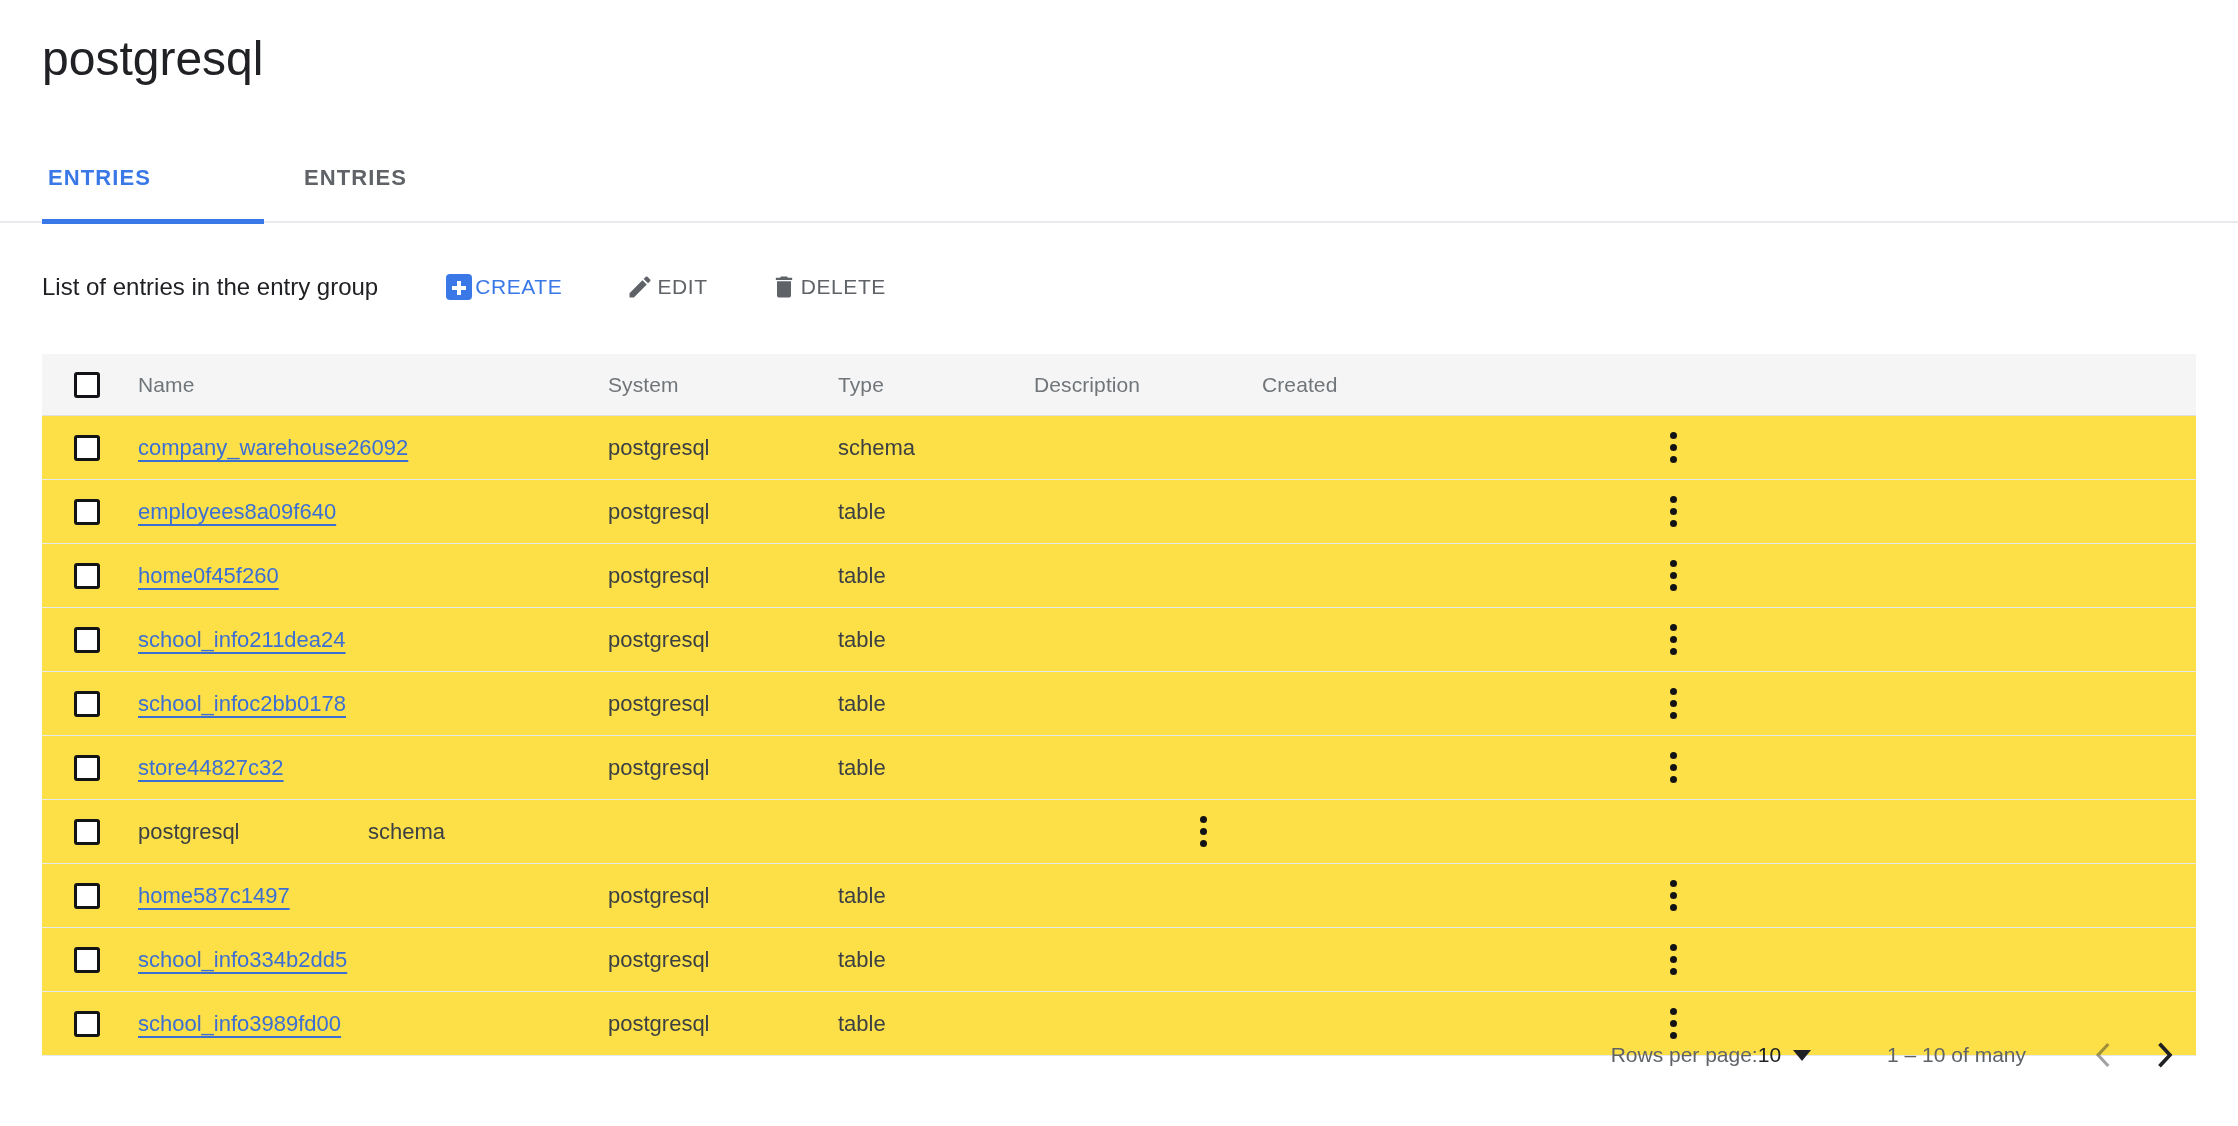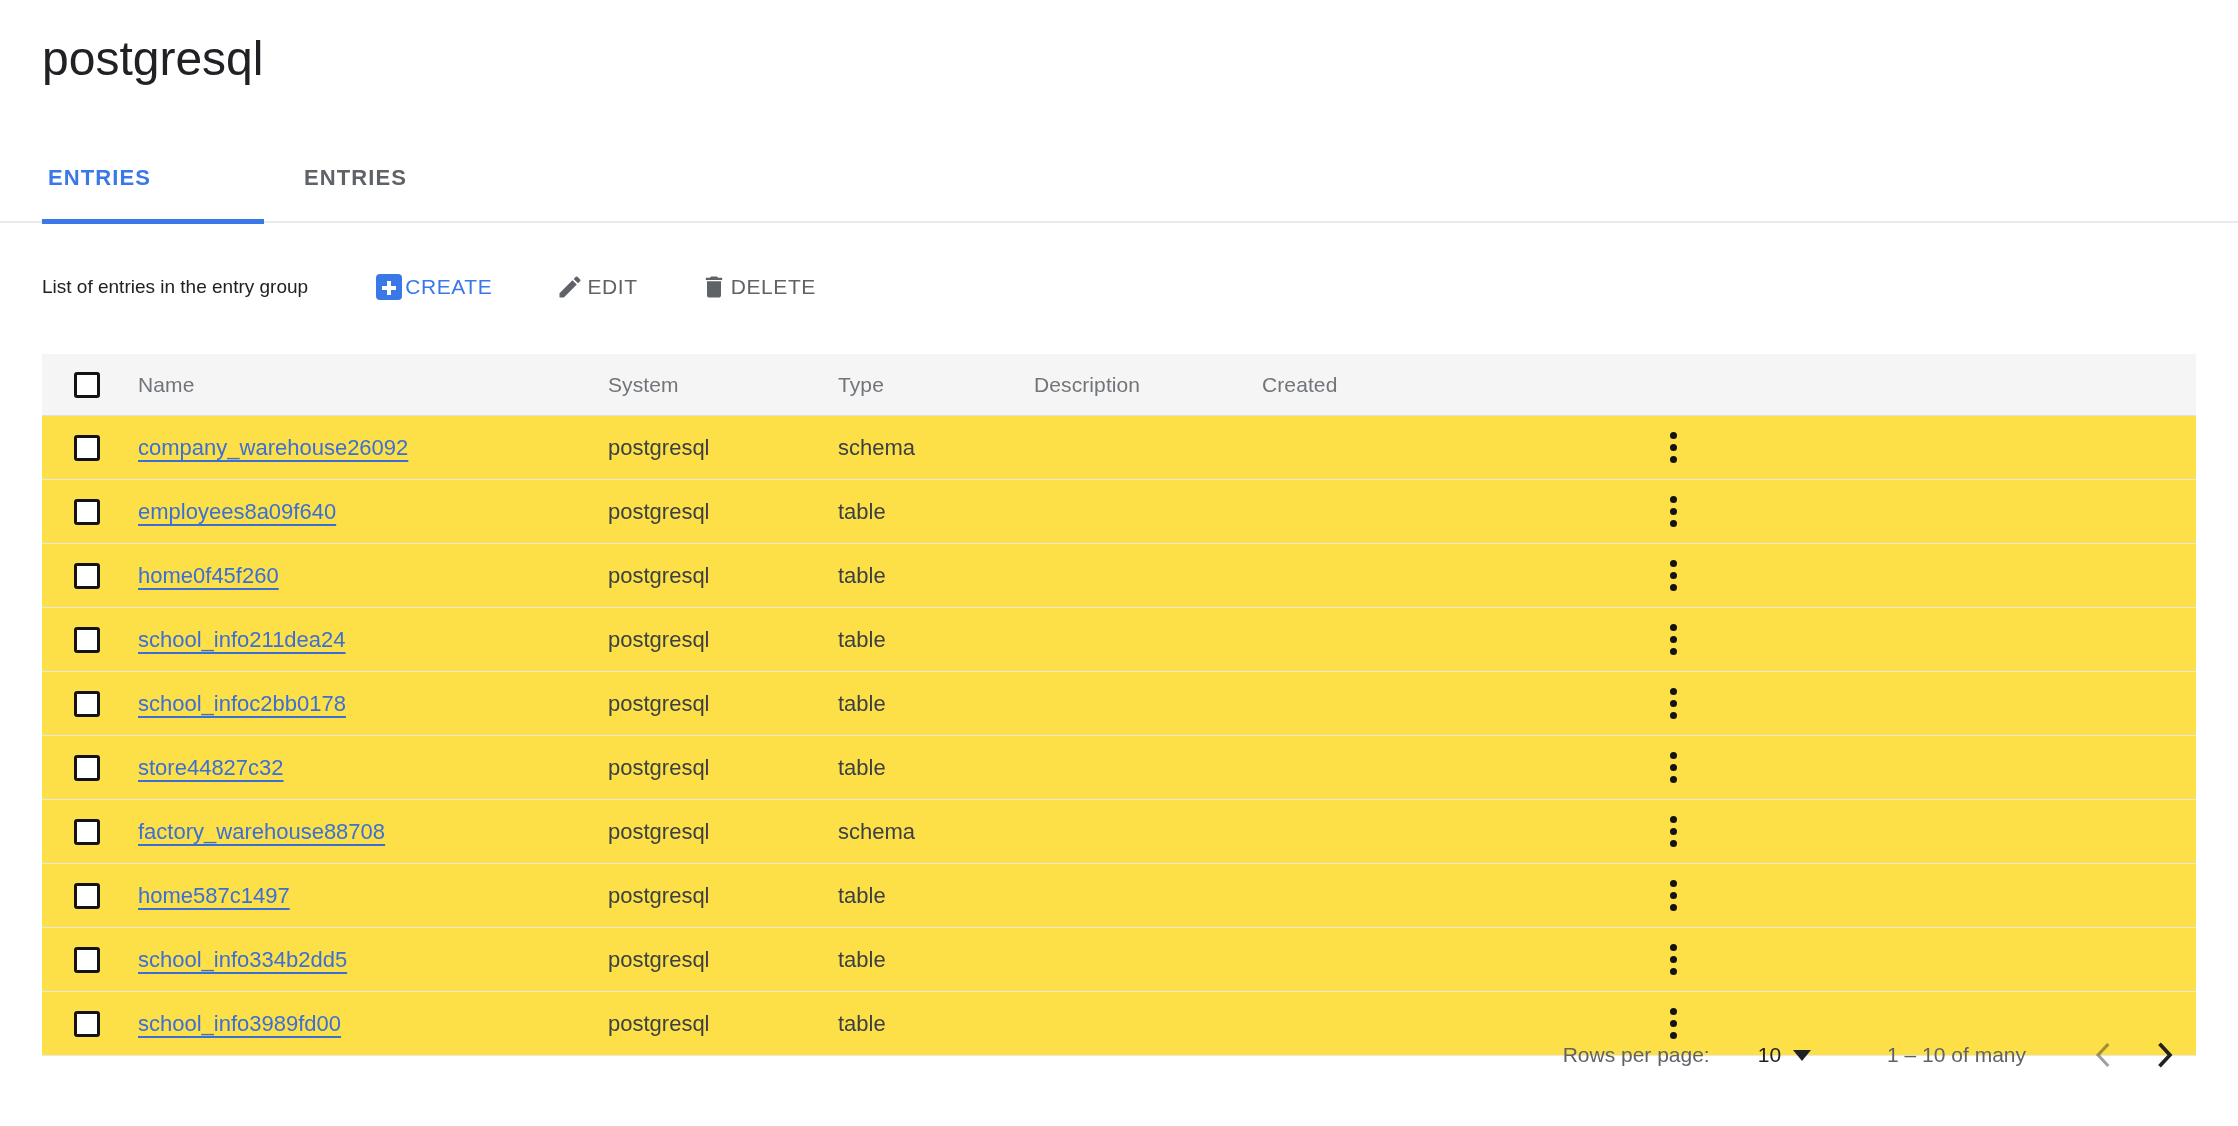--- a/index.html
+++ b/index.html
@@ -68,21 +68,21 @@
   
   .toolbar {
     position: absolute;
     left: 42px;
     top: 255px;
     height: 64px;
     display: flex;
     align-items: center;
   }
   .toolbar-title {
-    font-size: 19px;
+    font-size: 24px;
     font-weight: 400;
     color: #202124;
     white-space: nowrap;
   }
   .tb-btn {
     display: flex;
     align-items: center;
     gap: 3px;
     background: transparent;
     border: none;
@@ -201,21 +201,20 @@
     white-space: nowrap;
   }
   .pg-label {
     font-size: 21px;
     color: #5f6368;
   }
   .pg-select {
     display: flex;
     align-items: center;
     gap: 12px;
-    margin-left: 48px;
     cursor: pointer;
   }
   .pg-select-value {
     font-size: 21px;
     color: #202124;
   }
   .caret {
     width: 0; height: 0;
     border-left: 9px solid transparent;
     border-right: 9px solid transparent;
@@ -460,23 +459,20 @@
             <div class="kebab">
               <i></i>
               <i></i>
               <i></i>
             </div>
           </div>
         </div>
         <div class="trow">
           <div class="cell c-check">
             <span class="checkbox"></span>
-          </div>
-          <div class="cell c-name">
-            <a class="name-link">factory_warehouse88708</a>
           </div>
           <div class="cell c-sys">
             <span class="cell-text">postgresql</span>
           </div>
           <div class="cell c-type">
             <span class="cell-text">schema</span>
           </div>
           <div class="cell c-desc">
             <span class="cell-text"></span>
           </div>

